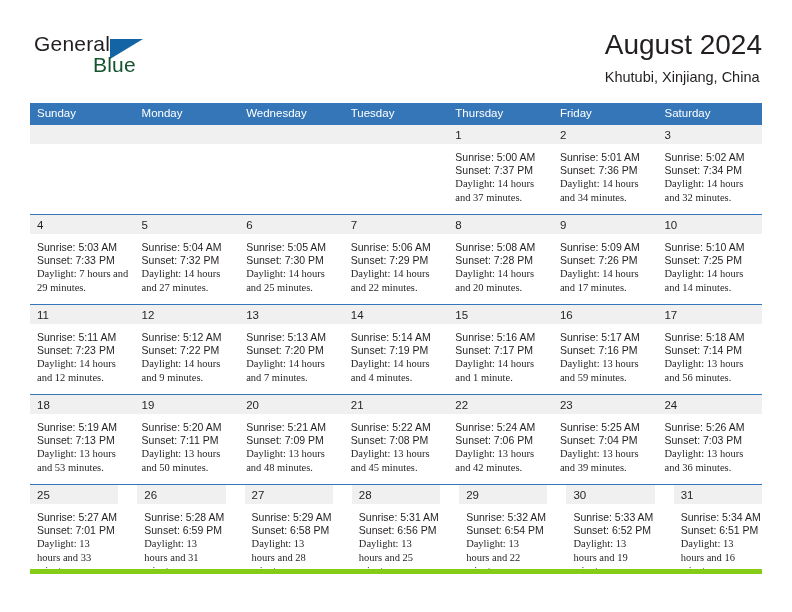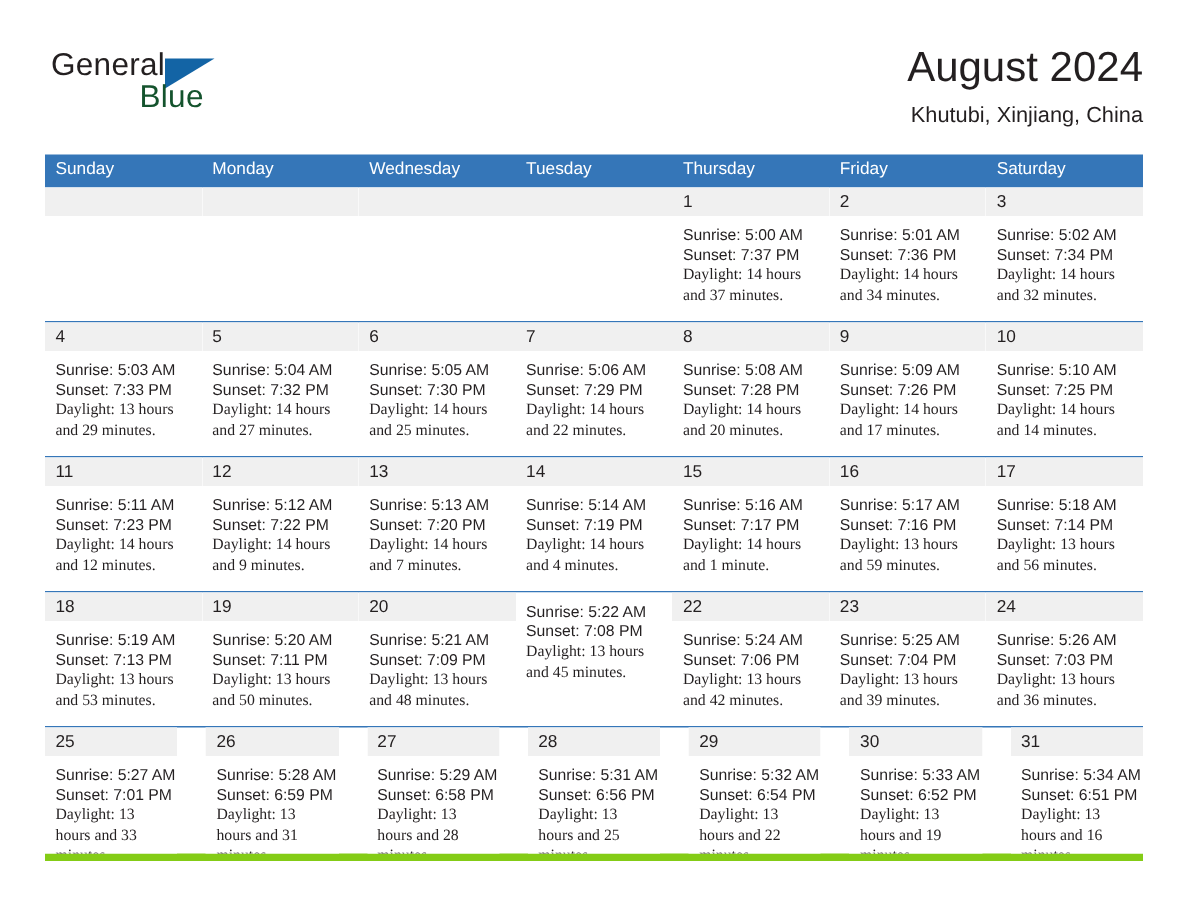--- a/index.html
+++ b/index.html
@@ -61,21 +61,20 @@
     width: 0;
     height: 0;
     border-left: 33px solid #1364a5;
     border-bottom: 20px solid transparent;
   }
 
   .titles {
     position: absolute;
     right: 0;
     top: 0;
-    text-align: right;
   }
   .cal-title {
     font-size: 28px;
     font-weight: normal;
     color: #231f20;
     line-height: 34px;
     white-space: nowrap;
   }
   .cal-subtitle {
     font-size: 14.5px;
@@ -222,21 +221,21 @@
         </div>
       </div>
     </div>
 
     <div class="week">
       <div class="day">
         <div class="day-num">4</div>
         <div class="day-info">
           <div>Sunrise: 5:03 AM</div>
           <div>Sunset: 7:33 PM</div>
-          <div class="daylight">Daylight: 13 hours and 29 minutes.</div>
+          <div class="daylight">Daylight: 7 hours and 29 minutes.</div>
         </div>
       </div>
       <div class="day">
         <div class="day-num">5</div>
         <div class="day-info">
           <div>Sunrise: 5:04 AM</div>
           <div>Sunset: 7:32 PM</div>
           <div class="daylight">Daylight: 14 hours and 27 minutes.</div>
         </div>
       </div>
@@ -360,20 +359,21 @@
       </div>
       <div class="day">
         <div class="day-num">20</div>
         <div class="day-info">
           <div>Sunrise: 5:21 AM</div>
           <div>Sunset: 7:09 PM</div>
           <div class="daylight">Daylight: 13 hours and 48 minutes.</div>
         </div>
       </div>
       <div class="day">
+        <div class="day-num">21</div>
         <div class="day-info">
           <div>Sunrise: 5:22 AM</div>
           <div>Sunset: 7:08 PM</div>
           <div class="daylight">Daylight: 13 hours and 45 minutes.</div>
         </div>
       </div>
       <div class="day">
         <div class="day-num">22</div>
         <div class="day-info">
           <div>Sunrise: 5:24 AM</div>

